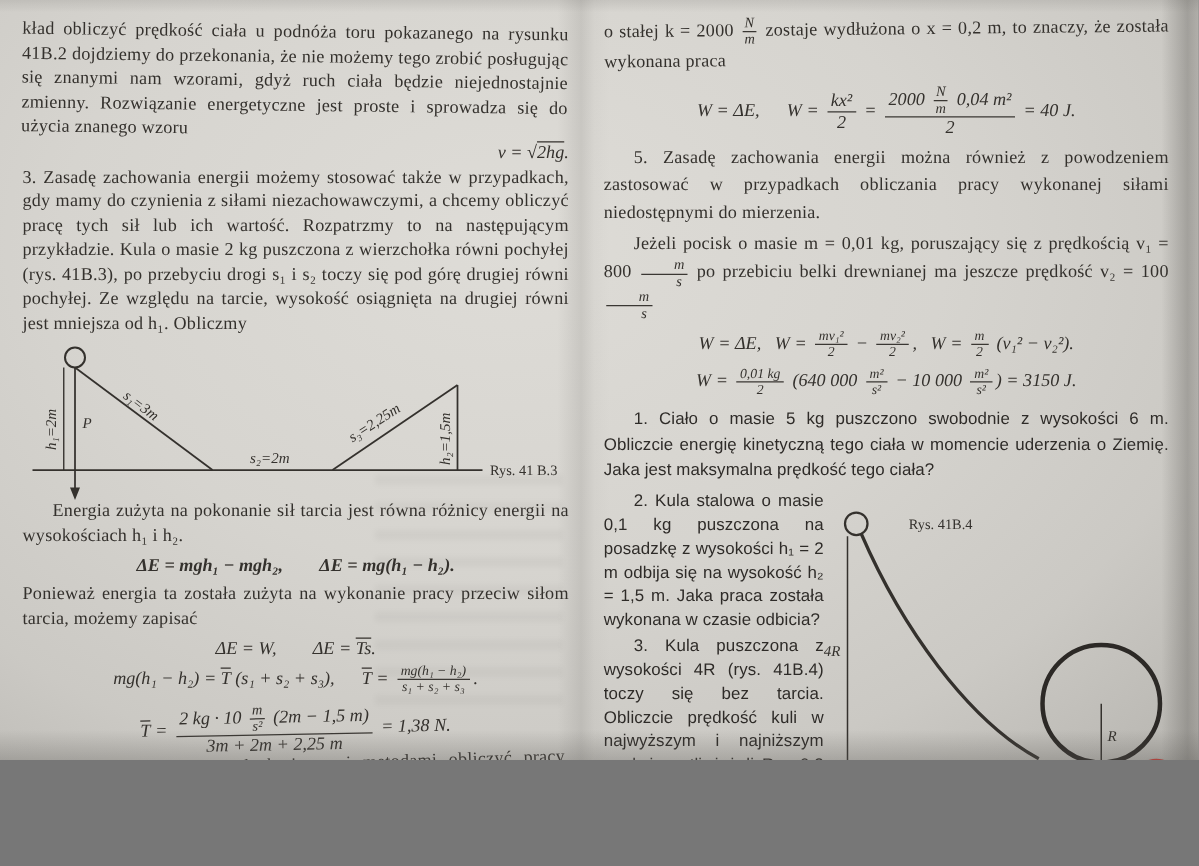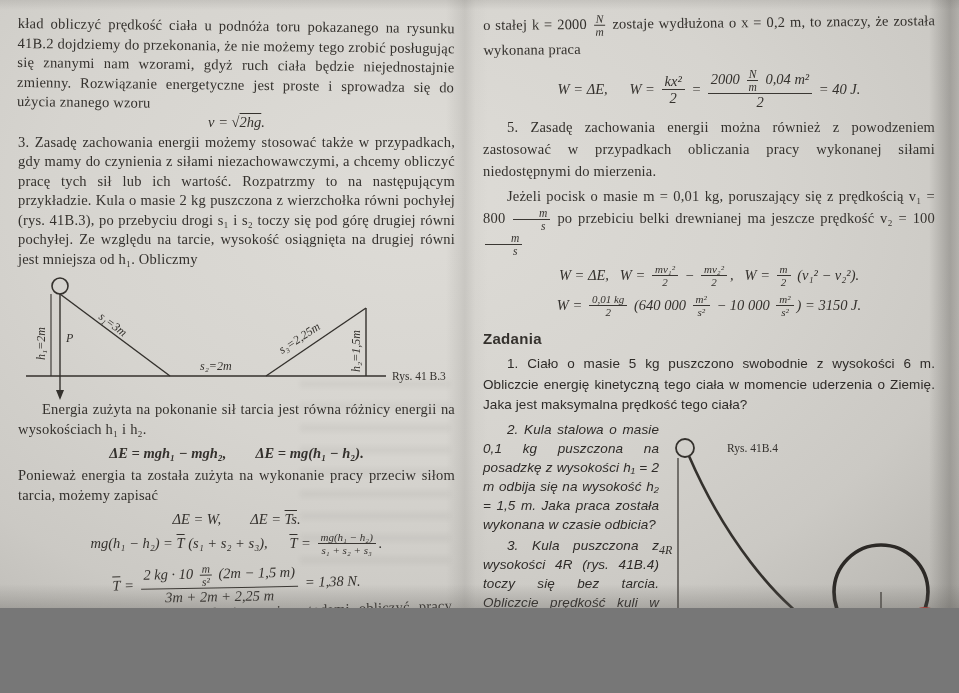--- a/index.html
+++ b/index.html
@@ -34,31 +34,31 @@
   .eqline { text-align:center; font-style:italic; white-space:pre; margin:3px 0; font-size:14.5px; }
   .eqflex { display:flex; justify-content:center; align-items:center; font-style:italic; font-size:14.5px; margin:3px 0; }
   .eqflex span { white-space:pre; }
   .ovl { text-decoration:overline; }
   .frac { display:inline-flex; flex-direction:column; align-items:center; vertical-align:middle; line-height:1.12; margin:0 3px; }
   .frac .num { padding:0 3px; border-bottom:1px solid #3a3733; }
   .frac .den { padding:0 3px; }
   .frac.sm { font-size:11px; line-height:1.1; }
   .inline-frac { display:inline-flex; flex-direction:column; align-items:center; vertical-align:middle; line-height:1.05; font-size:11.5px; font-style:italic; margin:0 2px; }
   .inline-frac .num { padding:0 2px; border-bottom:1px solid #3a3733; }
-  .eq-left { text-align:center; font-style:italic; white-space:pre; margin:2px 0; font-size:14.5px; }
+  .eq-left { text-align:right; font-style:italic; white-space:pre; margin:2px 0; font-size:14.5px; }
 
   
   .page-right p.body { line-height:22px; }
   .p-with-frac { line-height:26px; }
   .zadania { font-family:"Liberation Sans", sans-serif; font-weight:bold; font-size:15px; margin-top:12px; letter-spacing:0.3px; }
   .task { font-family:"Liberation Sans", sans-serif; font-size:13.5px; line-height:20.5px; letter-spacing:0.1px; color:#2e2b28; }
   .task1 { margin-top:7px; }
   .cols { display:flex; margin-top:4px; }
   .col-tasks { width:176px; line-height:19px; }
-  .col-tasks .task { line-height:19px;font-style:italic; }
+  .col-tasks .task { line-height:19px; }
   .col-fig { width:276px; position:relative; }
 
   svg text { font-family:"Liberation Serif", serif; fill:#34312d; }
   svg .lbl { font-style:italic; font-size:12px; }
   svg .cap { font-size:11.5px; }
 
   .watermark { position:absolute; left:770px; top:620px; transform:rotate(-2.5deg);
     font-family:"Liberation Sans", sans-serif; font-weight:bold; font-size:27px; letter-spacing:1px;
     color:rgba(232,230,225,0.88); text-shadow:0 0 1px rgba(70,68,64,0.55), 1px 1px 0 rgba(70,68,64,0.35), -1px -1px 0 rgba(70,68,64,0.35); }
   .wm-badge { position:absolute; left:905px; top:607px; width:40px; height:40px; border-radius:50%;
@@ -170,21 +170,20 @@
     <div class="eqflex" style="margin-top:5px;">
       <span>W = </span>
       <span class="frac sm"><span class="num">0,01 kg</span><span class="den">2</span></span>
       <span> (640 000 </span>
       <span class="frac sm"><span class="num">m²</span><span class="den">s²</span></span>
       <span> − 10 000 </span>
       <span class="frac sm"><span class="num">m²</span><span class="den">s²</span></span>
       <span>) = 3150 J.</span>
     </div>
 
-    <div class="zadania">Zadania</div>
 
     <p class="task task1 indent">1.  Ciało o masie 5 kg puszczono swobodnie z wysokości 6 m. Obliczcie energię kinetyczną tego ciała w momencie uderzenia o Ziemię. Jaka jest maksymalna prędkość tego ciała?</p>
 
     <div class="cols">
       <div class="col-tasks">
         <p class="task indent">2.  Kula stalowa o masie 0,1 kg puszczona na posadzkę z wysokości h₁ = 2 m odbija się na wysokość h₂ = 1,5 m. Jaka praca została wykonana w czasie odbicia?</p>
         <p class="task indent" style="margin-top:2px;">3.  Kula puszczona z wysokości 4R (rys. 41B.4) toczy się bez tarcia. Obliczcie prędkość kuli w najwyższym i najniższym punkcie pętli, jeżeli R = 0,2 m.</p>
       </div>
       <div class="col-fig">
 

